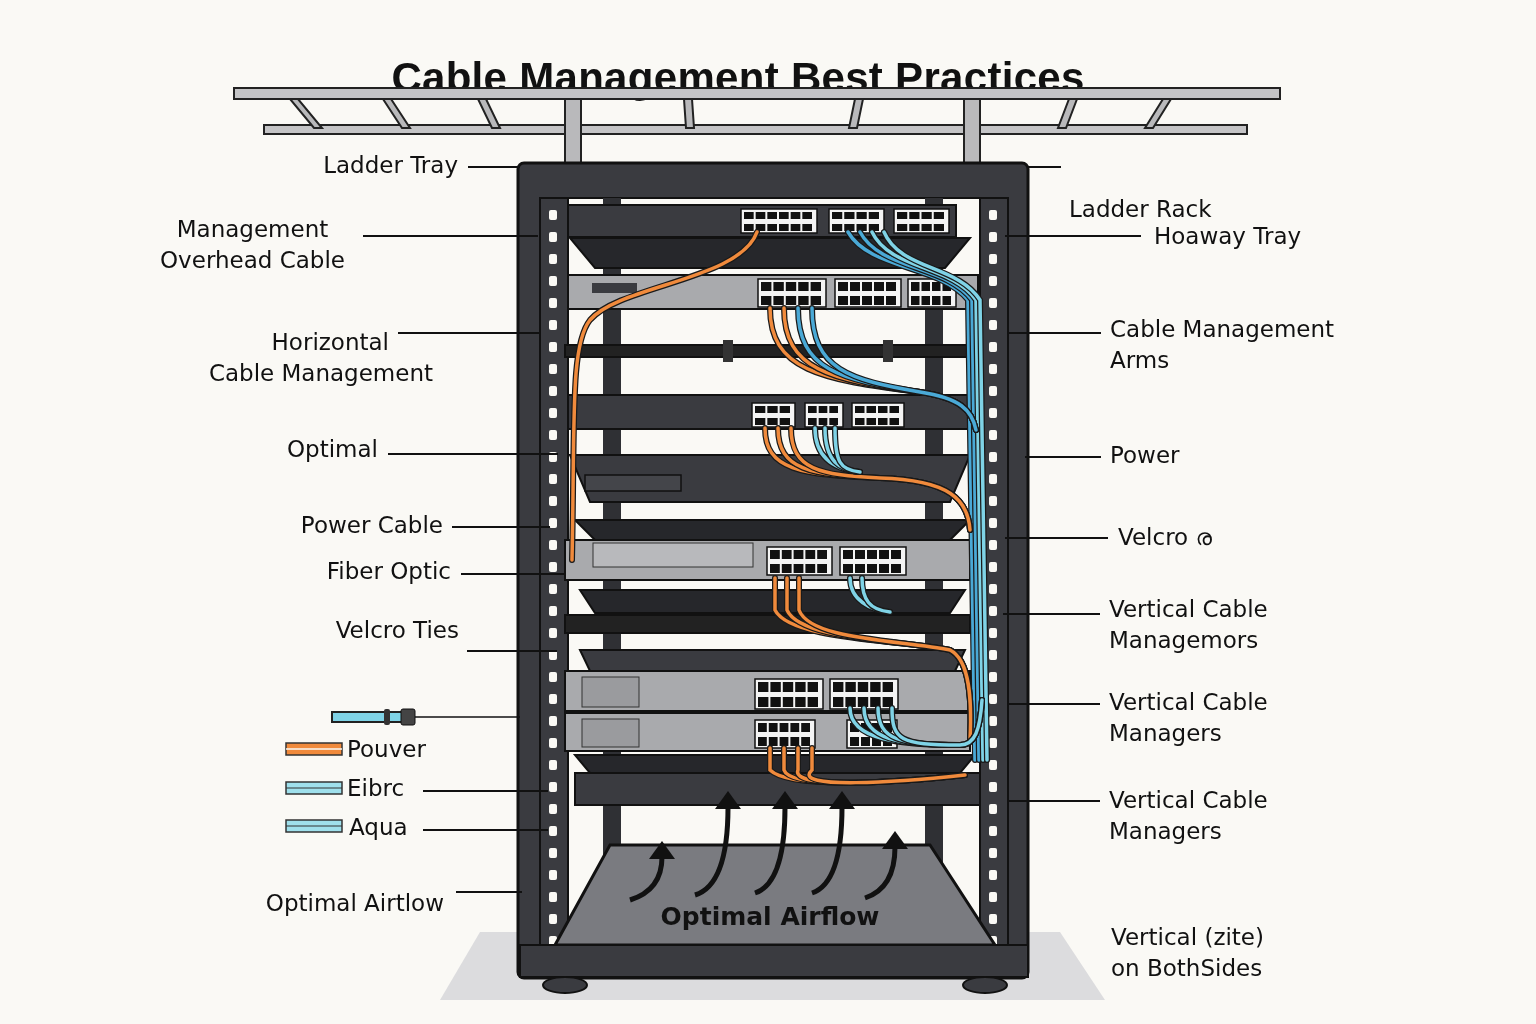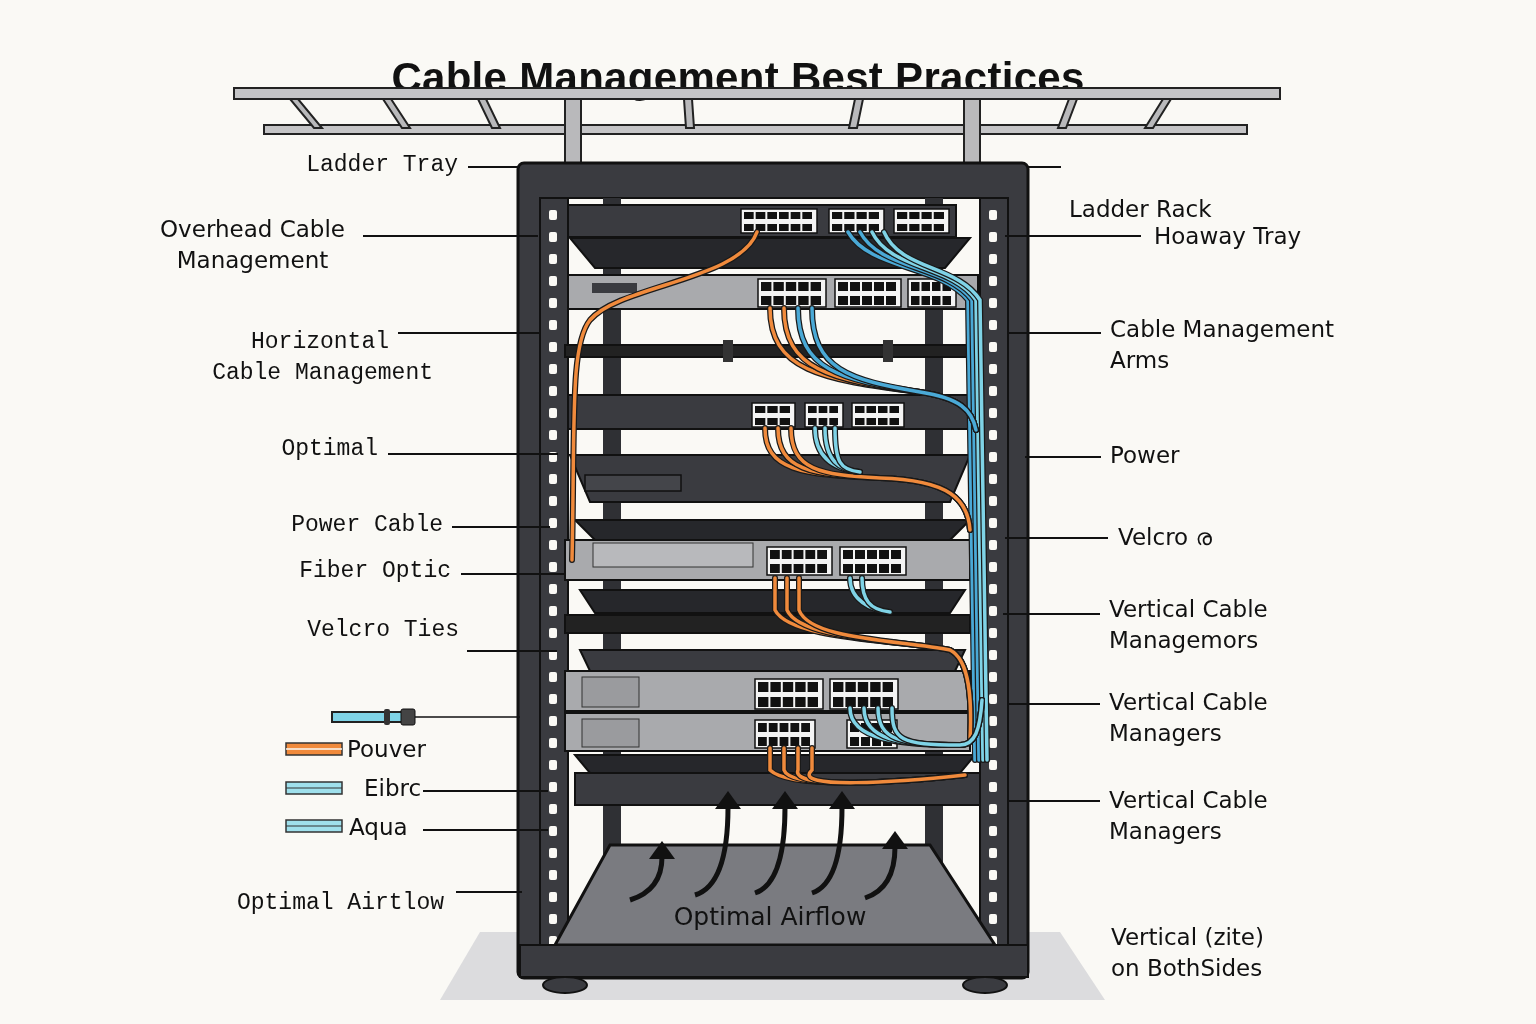--- a/index.html
+++ b/index.html
@@ -2,25 +2,25 @@
 <html><head>
 <meta charset="utf-8">
 <style>
   html,body{margin:0;padding:0;}
   body{width:1536px;height:1024px;background:#faf9f5;position:relative;overflow:hidden;
        font-family:"DejaVu Sans","Liberation Sans",sans-serif;color:#111;}
   .title{position:absolute;left:0;width:1476px;top:18px;text-align:center;font-size:42px;font-weight:bold;
          font-family:Liberation Sans, sans-serif;letter-spacing:0.3px;margin-top:36px;}
   svg.diagram{position:absolute;left:0;top:0;}
   .lbl{position:absolute;font-size:23px;line-height:31px;white-space:nowrap;}
-  .lbl.r{text-align:right;font-family:Liberation Mono, monospace;}
+  .lbl.r{text-align:right;}
   .lbl.c{text-align:center;}
   .lbl div{display:block;}
   .leader{position:absolute;height:2px;background:#111;}
-  .airflow-text{position:absolute;left:560px;width:420px;top:902px;text-align:center;font-size:25px;color:#111;}
+  .airflow-text{position:absolute;left:560px;width:420px;top:902px;text-align:center;font-size:25px;color:#111;font-weight:bold;}
 </style>
 </head>
 <body>
 
 <div class="title">Cable Management Best Practices</div>
 
 <svg class="diagram" width="1536" height="1024" viewBox="0 0 1536 1024">
 
   <polygon points="480,932 1060,932 1105,1000 440,1000" fill="#dcdcde"></polygon>
 
@@ -404,41 +404,41 @@
 <div class="leader" style="left:1025px;top:456px;width:76px;"></div>
 <div class="leader" style="left:1005px;top:537px;width:103px;"></div>
 <div class="leader" style="left:1003px;top:613px;width:97px;"></div>
 <div class="leader" style="left:1007px;top:703px;width:93px;"></div>
 <div class="leader" style="left:1009px;top:800px;width:91px;"></div>
 
 <div class="lbl r" style="right:1078px;top:150px;">
     <div>Ladder Tray</div>
   </div>
 <div class="lbl c" style="left:150px;width:205px;top:214px;">
+    <div>Management</div>
     <div>Overhead Cable</div>
-    <div>Management</div>
   </div>
 <div class="lbl r" style="right:1103px;top:327px;">
     <div style="padding-right:44px;">Horizontal</div>
     <div>Cable Management</div>
   </div>
 <div class="lbl r" style="right:1158px;top:434px;">
     <div>Optimal</div>
   </div>
 <div class="lbl r" style="right:1093px;top:510px;margin-left:41px;">
     <div>Power Cable</div>
   </div>
 <div class="lbl r" style="right:1085px;top:556px;">
     <div>Fiber Optic</div>
   </div>
 <div class="lbl r" style="right:1077px;top:615px;">
     <div>Velcro Ties</div>
   </div>
 <div class="lbl" style="left:347px;top:734px;">Pouver</div>
-<div class="lbl" style="left:347px;top:773px;margin-left:17px;">Eibrc</div>
+<div class="lbl" style="left:347px;top:773px;">Eibrc</div>
 <div class="lbl" style="left:349px;top:812px;">Aqua</div>
 <div class="lbl r" style="right:1092px;top:888px;">
     <div>Optimal Airtlow</div>
   </div>
 
 <div class="lbl" style="left:1069px;top:150px;margin-top:44px;">
     <div>Ladder Rack</div>
   </div>
 <div class="lbl" style="left:1154px;top:221px;">
     <div>Hoaway Tray</div>

